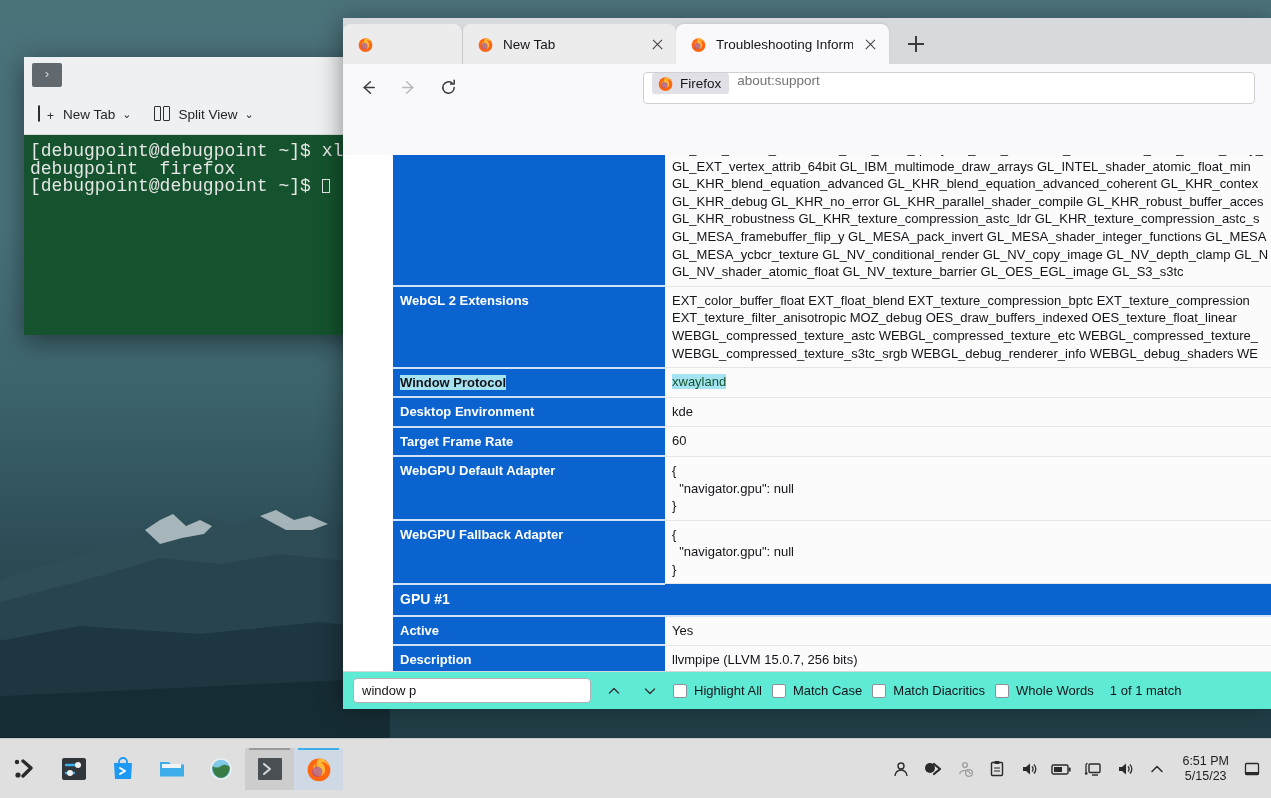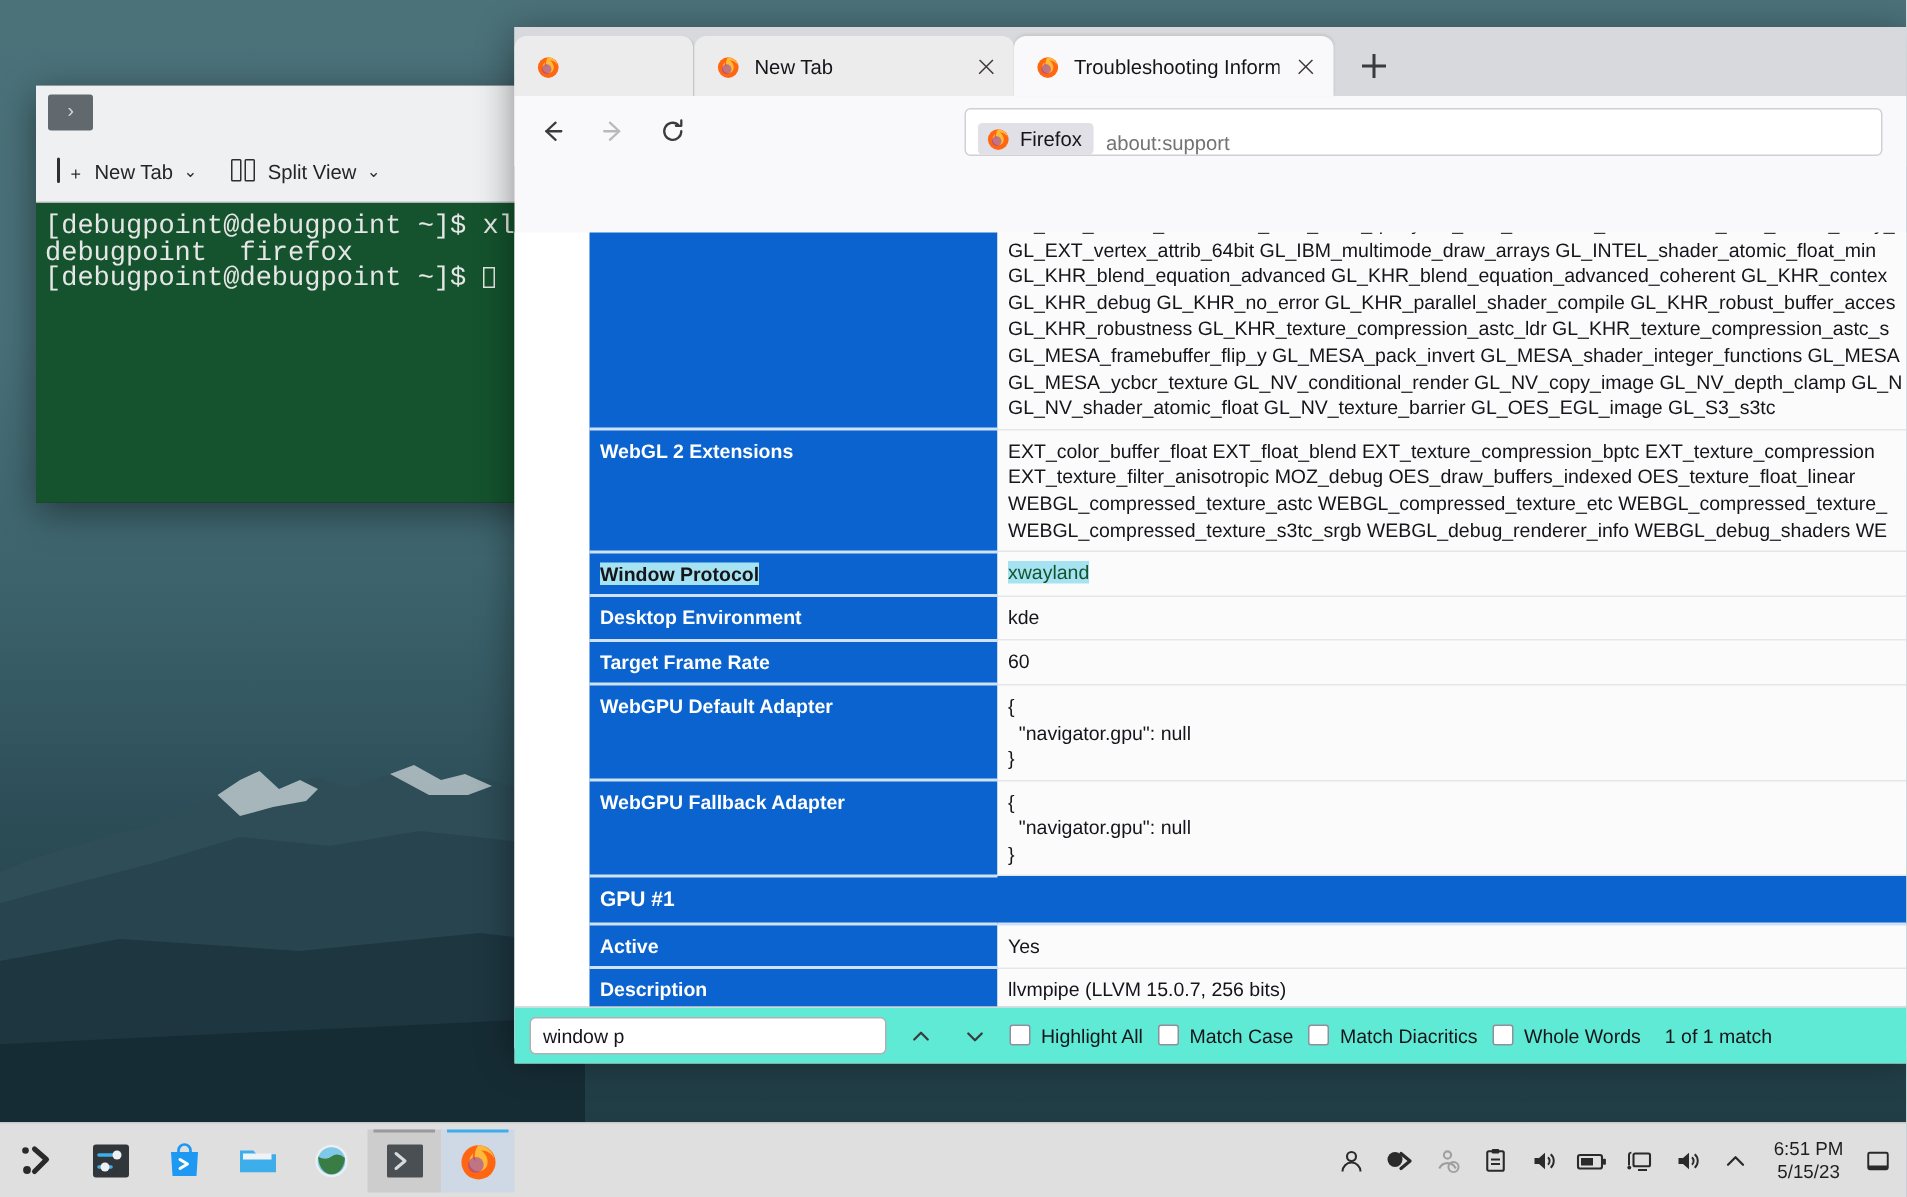--- a/index.html
+++ b/index.html
@@ -93,21 +93,21 @@
 
   #ff-navbar {
     height: 47px; background:#f9f9fb; display:flex; align-items:center;
     padding: 0 8px; gap: 6px;
   }
   .navbtn { width: 34px; height: 32px; display:flex; align-items:center; justify-content:center; border-radius:4px; }
   .navbtn svg { display:block; }
   #urlbar {
     flex: 1; height: 32px; margin-left: 172px; margin-right: 8px;
     background:#fff; border:1px solid #cfcfd8; border-radius:4px;
-    display:flex; align-items:flex-end; padding: 0 8px; gap: 8px;
+    display:flex; align-items:flex-start; padding: 0 8px; gap: 8px;
   }
   #url-chip {
     display:flex; align-items:center; gap:6px;
     background:#e0e0e6; border-radius:3px; padding: 2px 8px 2px 5px;
     font-size: 13.5px; color:#15141a;
   }
   #url-text { font-size: 13.5px; color:#737373; }
 
   
   #ff-content {
@@ -133,27 +133,27 @@
     position:absolute; left:0; right:0; bottom:0; height: 38px;
     background:#5eead4; border-top:1px solid #d7d7db;
     display:flex; align-items:center; padding: 0 10px; gap: 10px; font-size: 13px; color:#15141a;
   }
   #find-input {
     width: 238px; height: 25px; border:1px solid #b1b1b5; border-radius:4px;
     background:#fff; padding: 0 8px; font-size: 13px; color:#15141a;
     font-family:"Liberation Sans", sans-serif;
   }
   .find-nav { width:26px; height:24px; display:flex; align-items:center; justify-content:center;}
-  .cbx { display:flex; gap:7px; }
+  .cbx { display:flex; align-items:center; gap:7px; }
   .box { width:14px; height:14px; border:1px solid #8f8f9d; border-radius:2px; background:#fff; }
   #match-count { margin-left: 6px; }
 
   
   #taskbar {
-    position:absolute; left:0; bottom:0; width: 1271px; height: 50px;
+    position:absolute; left:0; bottom:0; width: 1271px; height: 60px;
     background:#dfdfdf; display:flex; align-items:center;
     border-top: 1px solid #c9c9c9;
   }
   #tb-left { display:flex; align-items:center; height:42px; }
   .tb-app { width:49px; height:42px; display:flex; align-items:center; justify-content:center; position:relative; }
   .tb-app.running-1 { background:#cdcdcd; }
   .tb-app.running-2 { background:#cfd9e6; }
   .tb-app.running-2:before, .tb-app.running-1:before {
     content:""; position:absolute; left:4px; right:4px; top:0; height:2px; background:#3daee9;
   }

